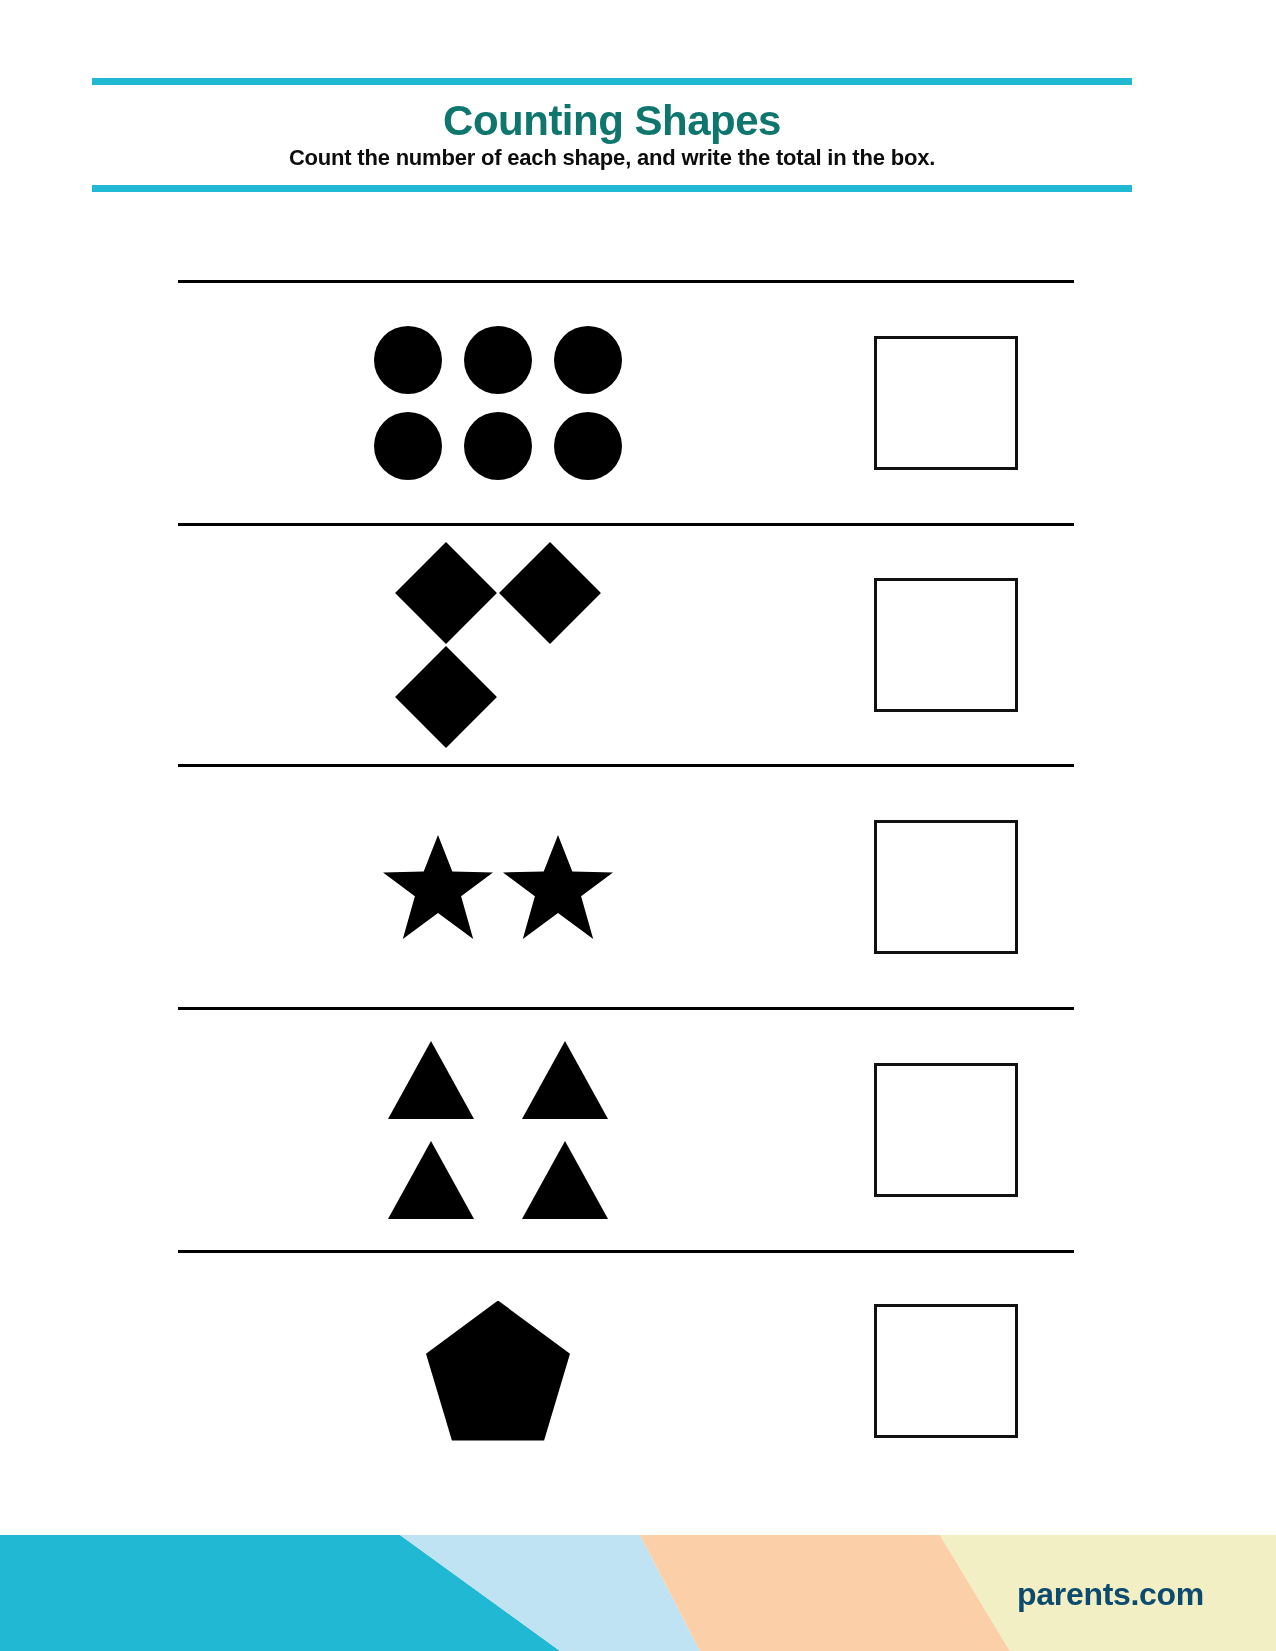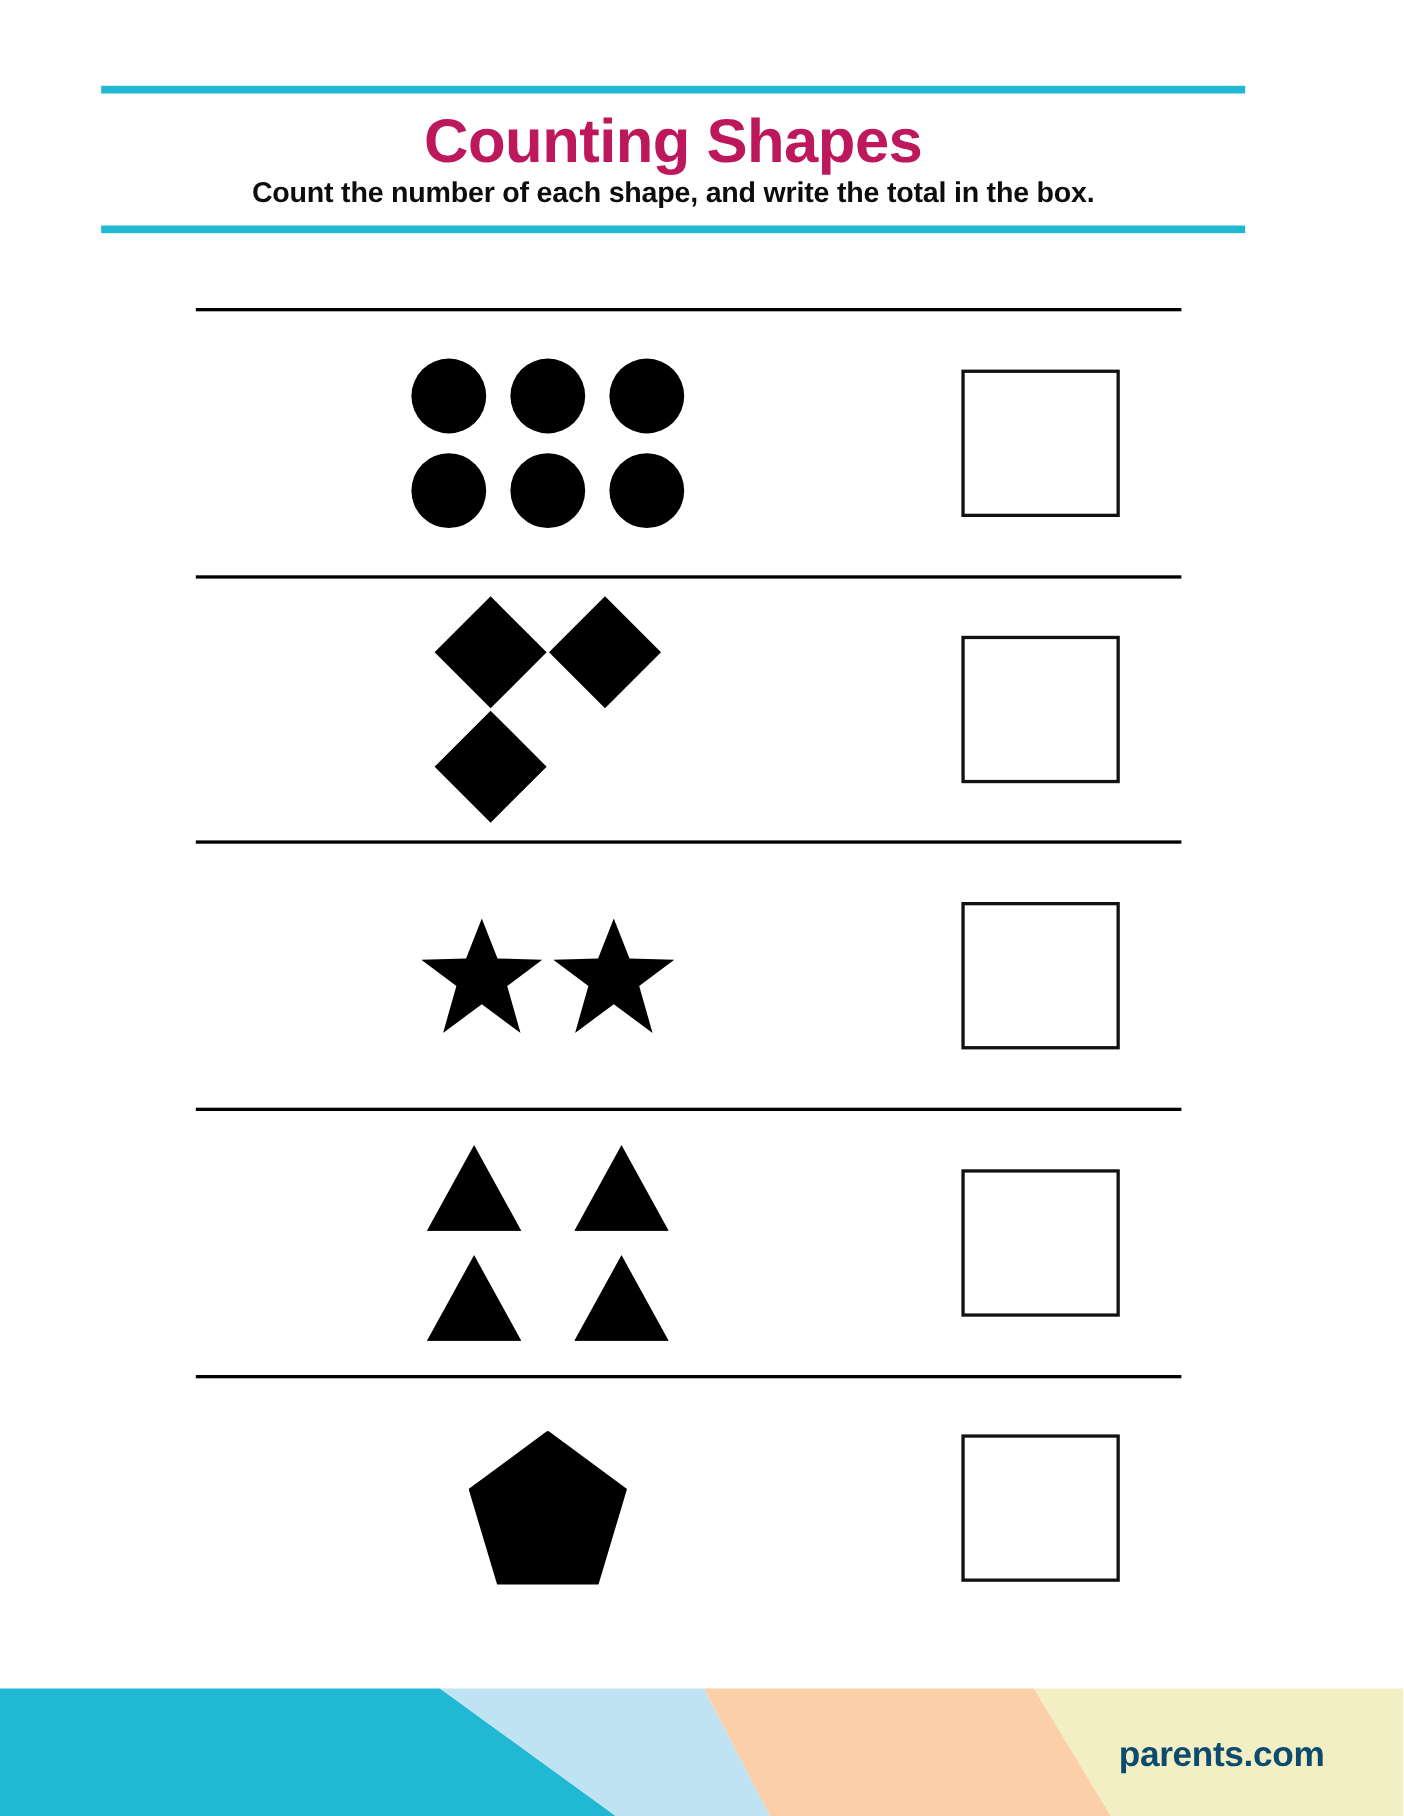--- a/index.html
+++ b/index.html
@@ -27,30 +27,30 @@
     top: 78px;
     width: 1040px;
   }
   .rule-top, .rule-bottom {
     height: 7px;
     background: #21b8d4;
     width: 100%;
   }
   .title {
     text-align: center;
-    font-size: 56px;
+    font-size: 42px;
     font-weight: bold;
     letter-spacing: -0.5px;
-    color: #be185d;
+    color: #0f766e;
     margin: 14px 0 2px 0;
     line-height: 1.05;
   }
   .subtitle {
     text-align: center;
-    font-size: 26px;
+    font-size: 22px;
     font-weight: bold;
     color: #0d0d0d;
     margin: 0 0 14px 0;
     letter-spacing: -0.2px;
   }
 
   
   .rows {
     position: absolute;
     left: 178px;

